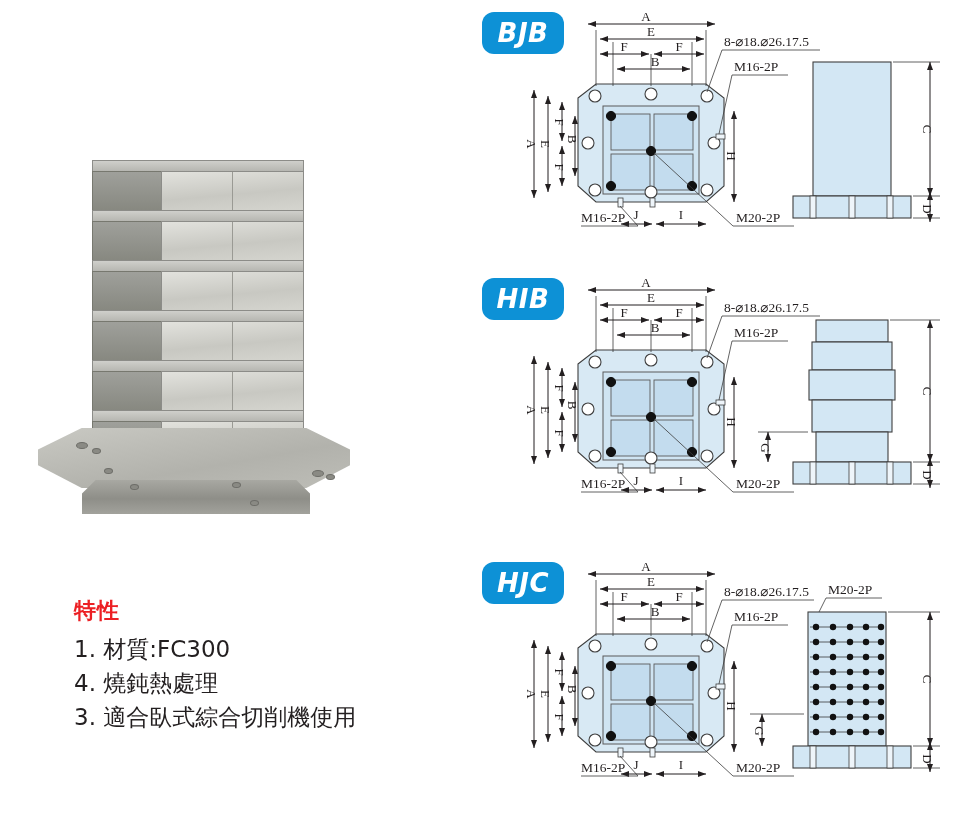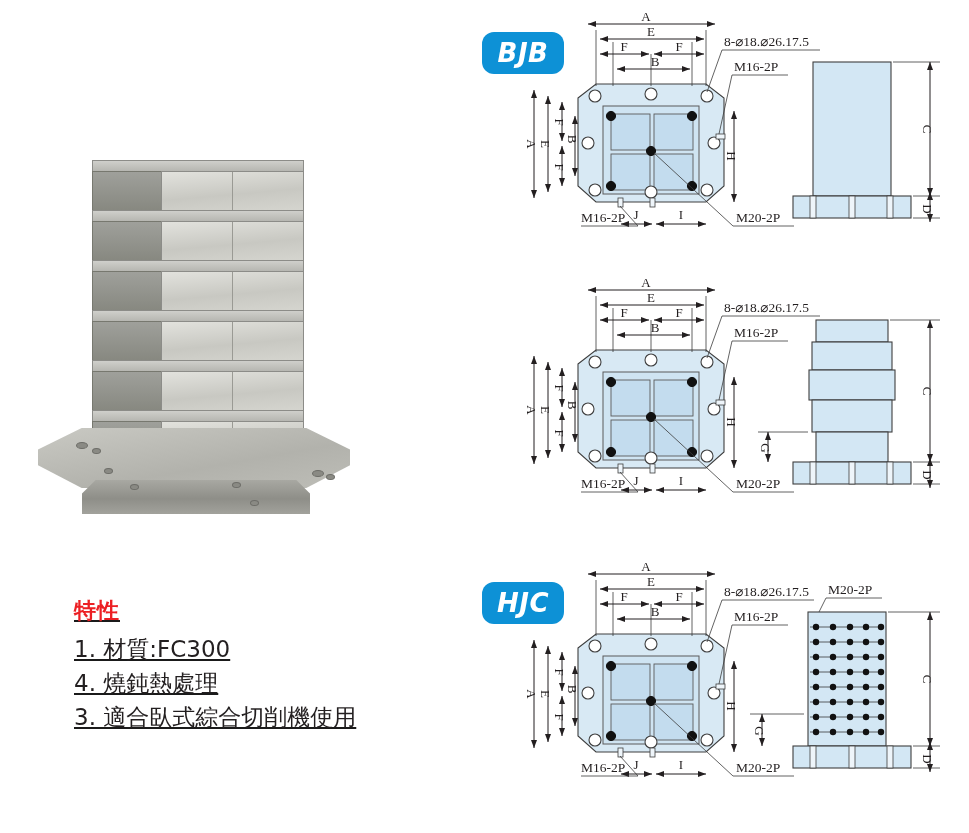--- a/index.html
+++ b/index.html
@@ -53,40 +53,39 @@
     position:absolute;left:48px;top:52px;width:228px;height:34px;
     background:linear-gradient(180deg,#a8a8a2 0%,#8e8e88 55%,#a2a29c 100%);
     clip-path:polygon(6% 0%,94% 0%,100% 40%,100% 100%,0% 100%,0% 40%);
   }
   .hole{position:absolute;border-radius:50%;background:#8a8a84;border:1px solid #6d6d68;}
   .hole.small{width:7px;height:4px;}
   .hole.med{width:10px;height:5px;}
 
   
   .features{position:absolute;left:74px;top:596px;width:400px;
-            font-family:"DejaVu Sans", sans-serif;text-decoration:underline;}
+            font-family:"DejaVu Sans", sans-serif;}
   .feat-title{
     color:#ec2024;font-weight:bold;font-size:22px;letter-spacing:1px;margin-bottom:6px;
   }
   .feat-item{font-size:23px;color:#231f20;line-height:1.48;white-space:nowrap;}
 
   
   .block{position:absolute;left:478px;width:491px;}
   #block-bjb{top:6px;height:260px;}
   #block-hib{top:272px;height:270px;}
   #block-hjc{top:556px;height:277px;text-decoration:underline;}
 
   .badge{
     position:absolute;left:4px;top:6px;width:82px;height:42px;border-radius:12px;
     background:#0d91d6;color:#ffffff;
     font-family:"DejaVu Sans", sans-serif;
     font-style:italic;font-weight:bold;font-size:26px;
     display:flex;align-items:center;justify-content:center;
     letter-spacing:0.5px;
-    margin-top:20px;
   }
   .svg-holder{position:absolute;left:0;top:0;width:491px;height:100%;}
   svg{display:block;overflow:visible;}
   .ln{stroke:#231f20;stroke-width:1;fill:none;}
   .ln-thin{stroke:#3b3b3b;stroke-width:0.8;fill:none;}
   .plate{fill:#d8e9f4;stroke:#3f3f3f;stroke-width:1.1;}
   .plate-inner{fill:#cfe4f2;stroke:#5a5a5a;stroke-width:1;}
   .pad{fill:#c3dcee;stroke:#5a5a5a;stroke-width:0.9;}
   .hole-o{fill:#ffffff;stroke:#3f3f3f;stroke-width:1.1;}
   .hole-f{fill:#111111;stroke:#111111;stroke-width:1;}
@@ -285,20 +284,21 @@
           <line class="ln" x1="452" y1="56" x2="452" y2="190" marker-start="url(#ah2)" marker-end="url(#ah)"></line>
           <text class="dimtxt vert" x="449" y="123" text-anchor="middle">C</text>
           <line class="ln" x1="452" y1="186" x2="452" y2="216" marker-start="url(#ah2)" marker-end="url(#ah)"></line>
           <text class="dimtxt vert" x="449" y="203" text-anchor="middle">D</text>
         </g>
       </svg>
     </div>
   </div>
 
   <div class="block" id="block-hib">
+    <div class="badge">HIB</div>
     <div class="svg-holder">
       <svg width="491" height="270" viewBox="0 0 491 270">
         <g>
           <polygon class="plate" points="100,92 118,78 228,78 246,92 246,180 228,196 118,196 100,180"></polygon>
           <rect class="plate-inner" x="125" y="100" width="96" height="88"></rect>
           <rect class="pad" x="133" y="108" width="39" height="36"></rect>
           <rect class="pad" x="176" y="108" width="39" height="36"></rect>
           <rect class="pad" x="133" y="148" width="39" height="36"></rect>
           <rect class="pad" x="176" y="148" width="39" height="36"></rect>
           <circle class="hole-o" cx="117" cy="90" r="6"></circle>

